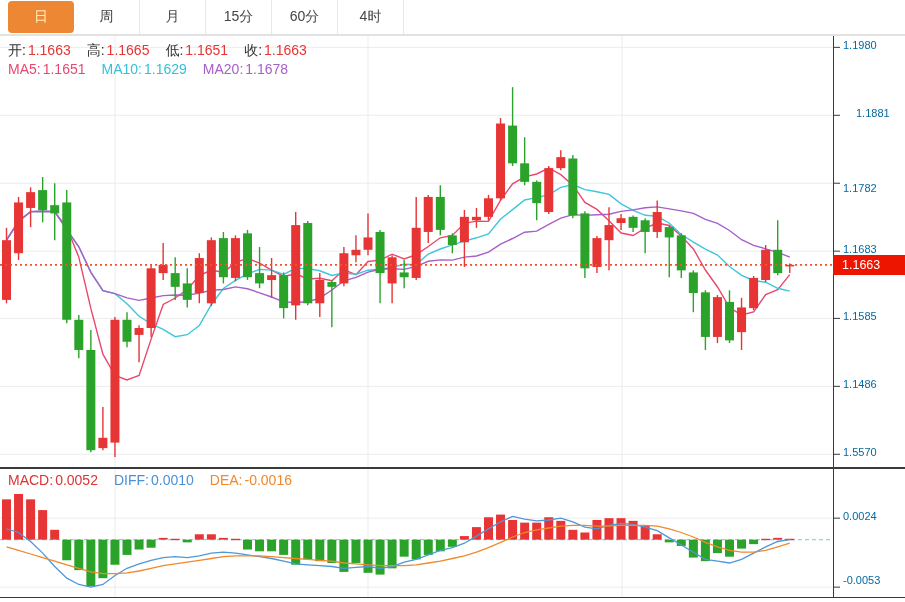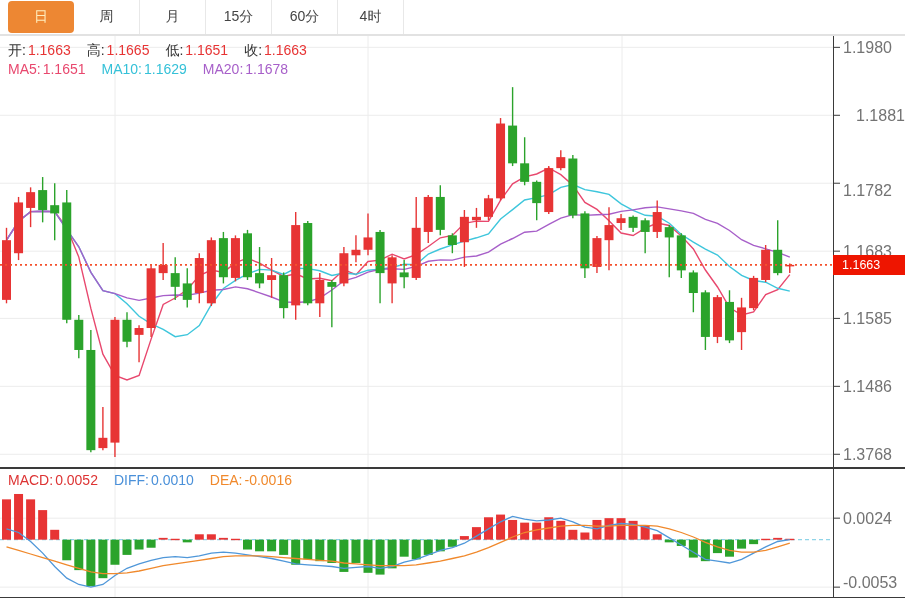--- a/index.html
+++ b/index.html
@@ -9,21 +9,21 @@
   #tabbar{position:absolute;left:0;top:0;width:905px;height:35px;background:#fff;
           border-bottom:1px solid #e2e2e2;display:flex;align-items:stretch;padding-left:8px;box-sizing:border-box;}
   .tab{width:66px;display:flex;align-items:center;justify-content:center;font-size:14px;color:#444;
        border-right:1px solid #e8e8e8;cursor:pointer;box-sizing:border-box;background:#fff;}
   .tab.selected{background:#ed8733;color:#ffedbd;border:none;border-radius:4px;margin:1px 0 1px 0;}
   
   .svgwrap{position:absolute;left:0;}
   .readout{position:absolute;left:8px;font-size:14px;white-space:nowrap;z-index:5;}
   .ro-group{margin-right:16px;}
   .ro-label{margin-right:2px;}
-  .axis-label{position:absolute;font-size:16px;color:#737373;z-index:4;}
+  .axis-label{position:absolute;font-size:11px;color:#0369a1;z-index:4;}
   #price-badge{position:absolute;left:833px;width:72px;height:20px;background:#ee1500;color:#fff;
                font-size:12.5px;line-height:20px;padding-left:9px;box-sizing:border-box;z-index:6;}
   #axis-line{position:absolute;left:833px;top:36px;width:1px;height:561px;background:#3a3a3a;z-index:3;}
 </style>
 </head>
 <body>
 
 <div id="app">
   <div id="tabbar">
       <div class="tab selected">日</div>
@@ -289,20 +289,20 @@
   </div>
 
   <div id="axis-line"></div>
   <div id="price-labels">
       <div class="axis-label" style="left: 843px; top: 39.3518px;">1.1980</div>
       <div class="axis-label" style="left: 856px; top: 107.287px; text-align: right;">1.1881</div>
       <div class="axis-label" style="left: 843px; top: 175.222px; margin-top: 7px;">1.1782</div>
       <div class="axis-label" style="left: 843px; top: 243.157px;">1.1683</div>
       <div class="axis-label" style="left: 843px; top: 310.406px;">1.1585</div>
       <div class="axis-label" style="left: 843px; top: 378.341px; text-align: center;">1.1486</div>
-      <div class="axis-label" style="left: 843px; top: 446.276px;">1.3768</div>
+      <div class="axis-label" style="left: 843px; top: 446.276px;">1.5570</div>
     </div>
   <div id="macd-labels">
       <div class="axis-label" style="left: 843px; top: 510.167px;">0.0024</div>
       <div class="axis-label" style="left: 843px; top: 574px;">-0.0053</div>
     </div>
   <div id="price-badge" style="top: 254.881px;">1.1663</div>
 </div>
 
 </body></html>

